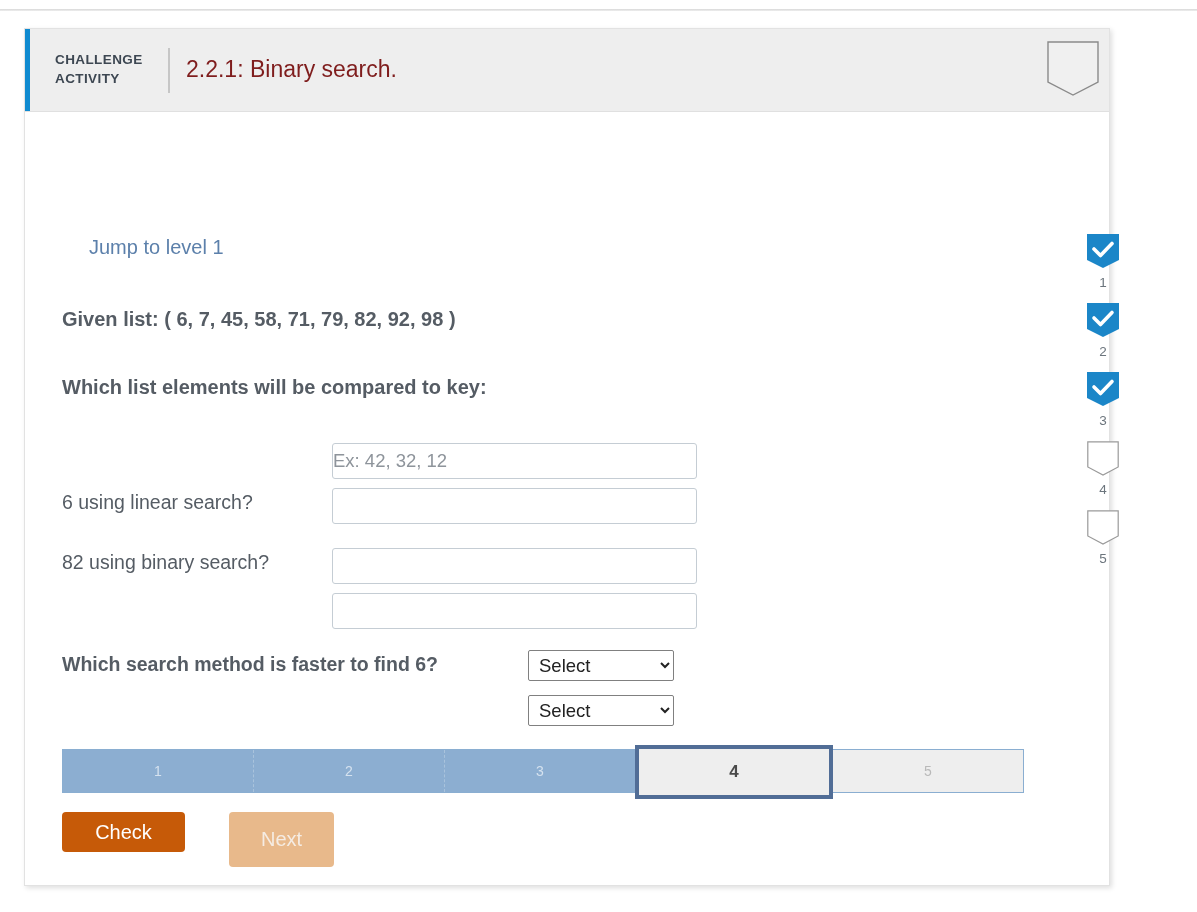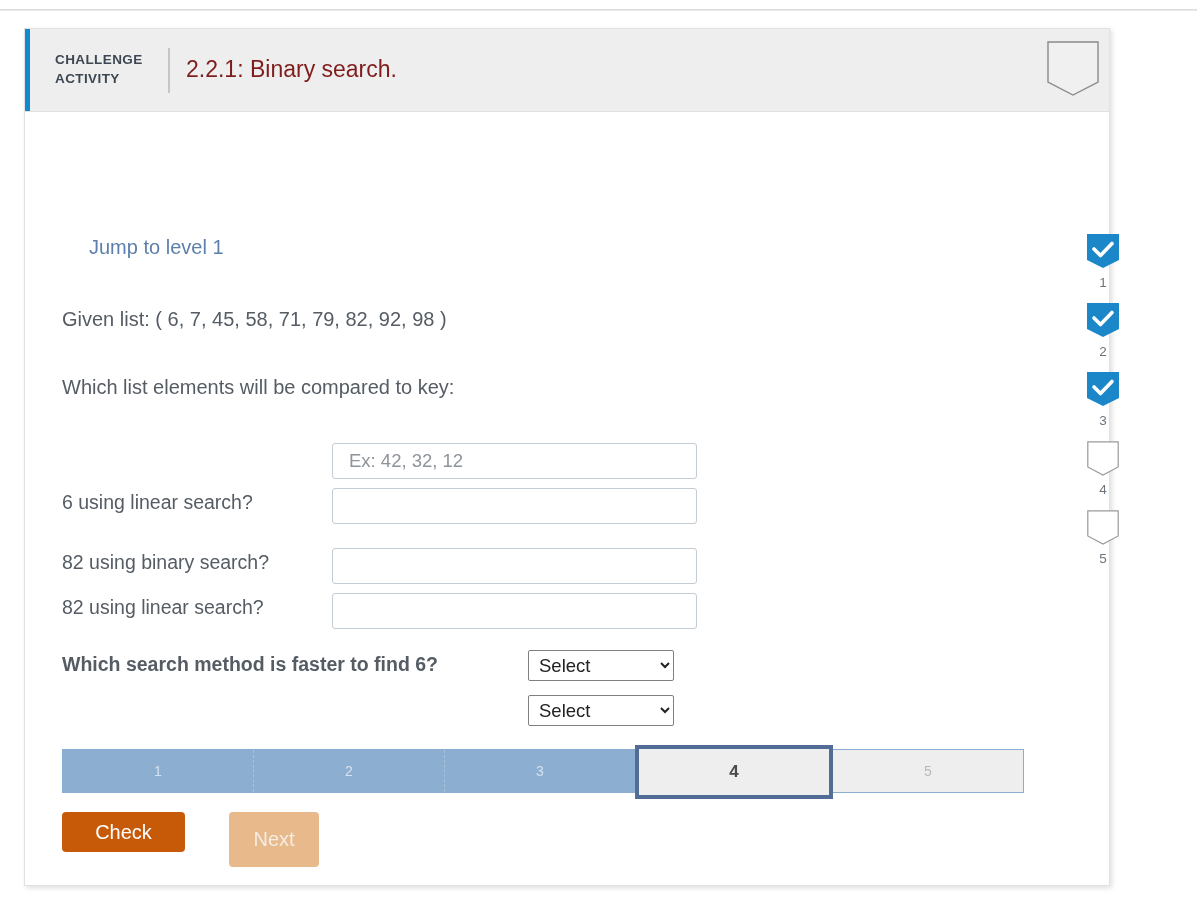--- a/index.html
+++ b/index.html
@@ -95,20 +95,21 @@
     cursor: pointer;
     white-space: nowrap;
   }
 
   .prompt-line {
     position: absolute;
     left: 37px;
     font-size: 20px;
     color: #555c64;
     white-space: nowrap;
+    font-weight: bold;
   }
   #given-list   { top: 196px; }
   #compare-key  { top: 264px; }
 
   
   .q-label {
     position: absolute;
     left: 37px;
     font-size: 19.5px;
     color: #555c64;
@@ -119,21 +120,21 @@
     left: 307px;
     width: 365px;
     height: 36px;
     box-sizing: border-box;
     border: 1px solid #c5cdd4;
     border-radius: 3px;
     background: #ffffff;
     font-family: "Liberation Sans", sans-serif;
     font-size: 18.5px;
     color: #555c64;
-    padding: 0 16px;
+    padding: 0 0;
     outline: none;
   }
   .q-input::placeholder { color: #8e949b; opacity: 1; }
 
   #q0-label { top: 334px; }   #q0-input { top: 331px; }
   #q1-label { top: 379px; }   #q1-input { top: 376px; }
   #q2-label { top: 439px; }   #q2-input { top: 436px; }
   #q3-label { top: 484px; }   #q3-input { top: 481px; }
 
   
@@ -211,21 +212,21 @@
     cursor: pointer;
     padding: 0;
   }
   #check-button {
     left: 37px; top: 700px;
     width: 123px; height: 40px;
     background: #c65a08;
   }
   #next-button {
     left: 204px; top: 700px;
-    width: 90px; height: 55px;
+    width: 105px; height: 55px;
     background: #e8b98b;
     color: #f5ece3;
     cursor: default;
   }
 
   
   #level-rail {
     position: absolute;
     left: 1048px; top: 122px;
     width: 60px;
@@ -278,21 +279,20 @@
     <div class="prompt-line" id="compare-key">Which list elements will be compared to key:</div>
 
     <input class="q-input" id="q0-input" type="text" placeholder="Ex: 42, 32, 12" style="">
 
     <div class="q-label" id="q1-label">6 using linear search?</div>
     <input class="q-input" id="q1-input" type="text" placeholder="" style="">
 
     <div class="q-label" id="q2-label">82 using binary search?</div>
     <input class="q-input" id="q2-input" type="text" placeholder="" style="">
 
-    <div class="q-label" id="q3-label">82 using linear search?</div>
     <input class="q-input" id="q3-input" type="text" placeholder="" style="">
 
     <div class="s-label" id="s0-label">Which search method is faster to find 6?</div>
     <select class="s-select" id="s0-select"><option>Select</option><option>binary search</option><option>linear search</option></select>
 
     <select class="s-select" id="s1-select"><option>Select</option><option>binary search</option><option>linear search</option></select>
 
     <div id="progress-bar">
         <div class="pstep done">
           <span>1</span>

